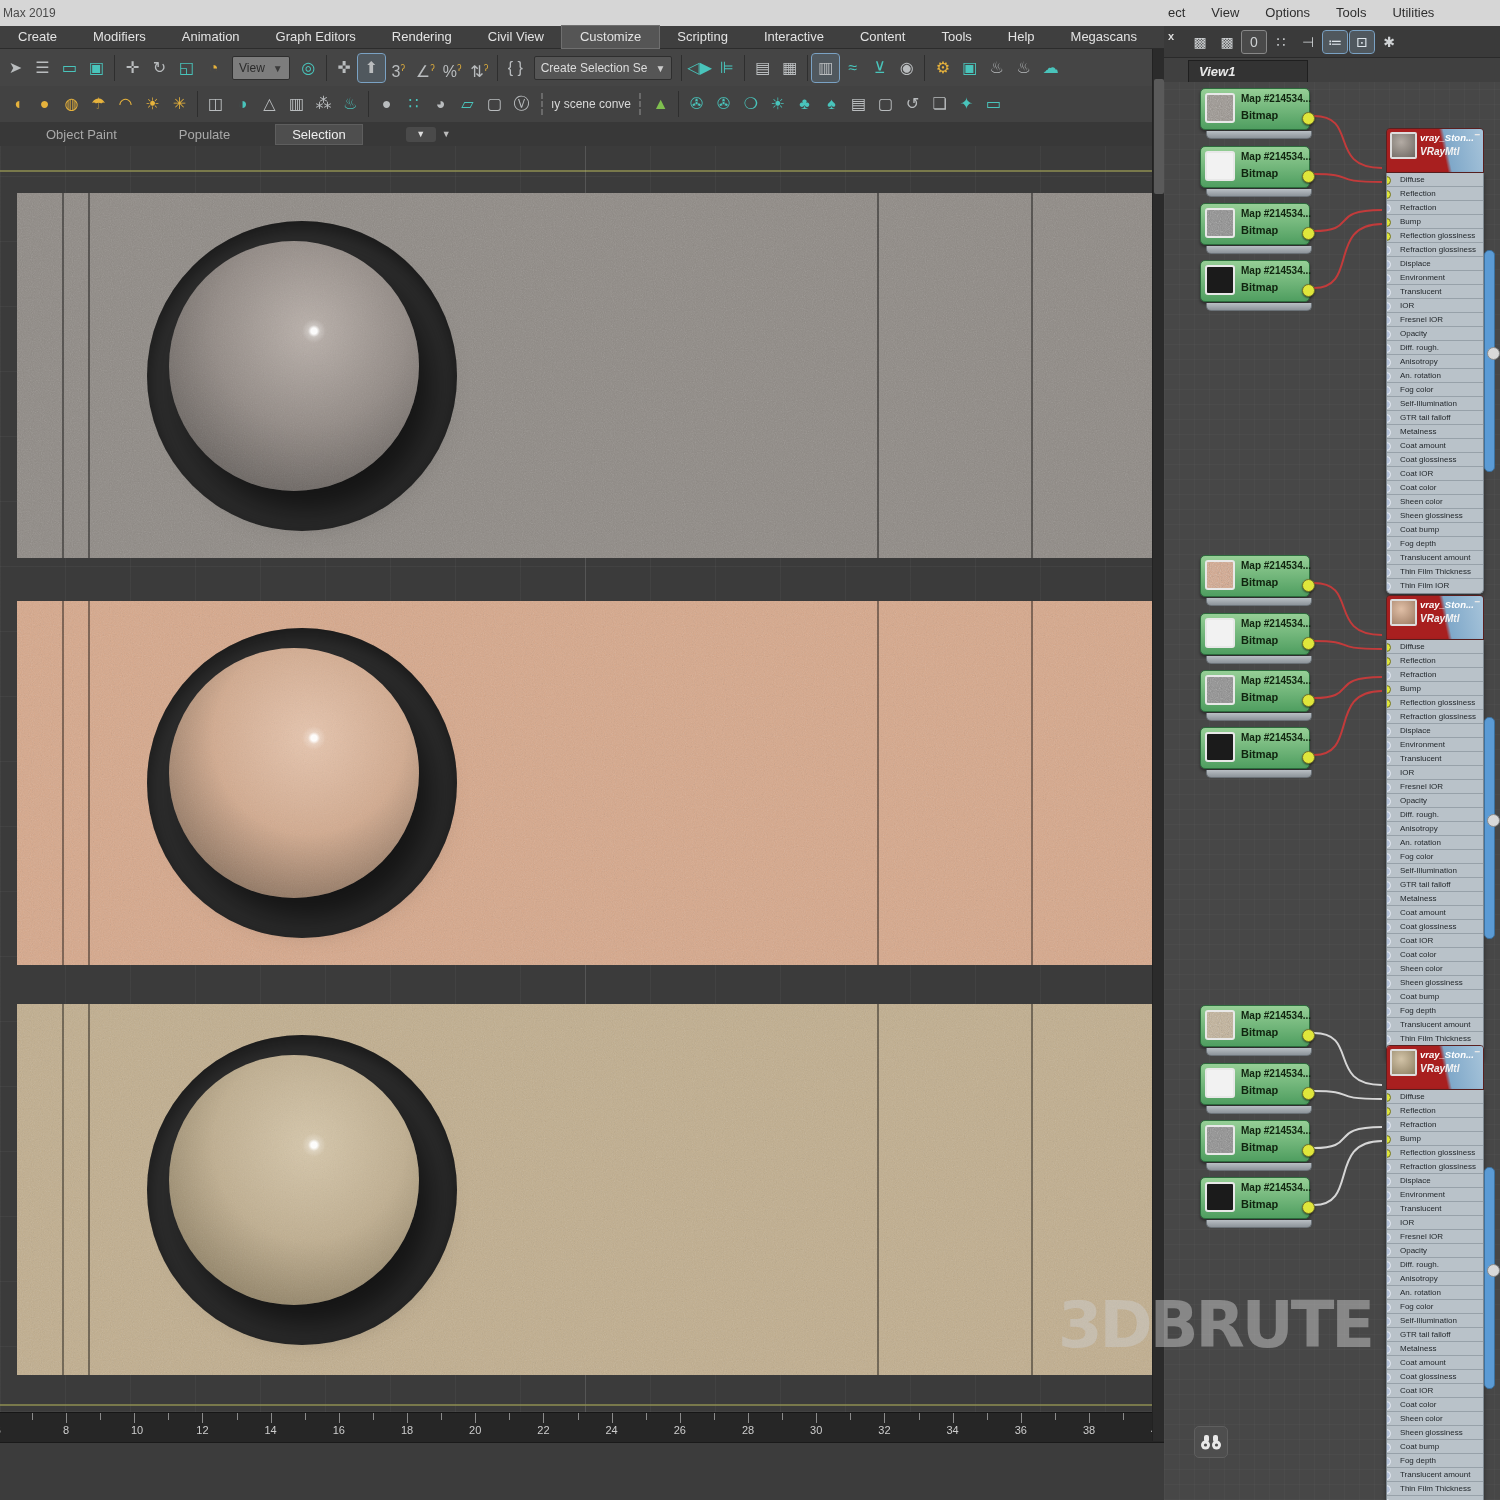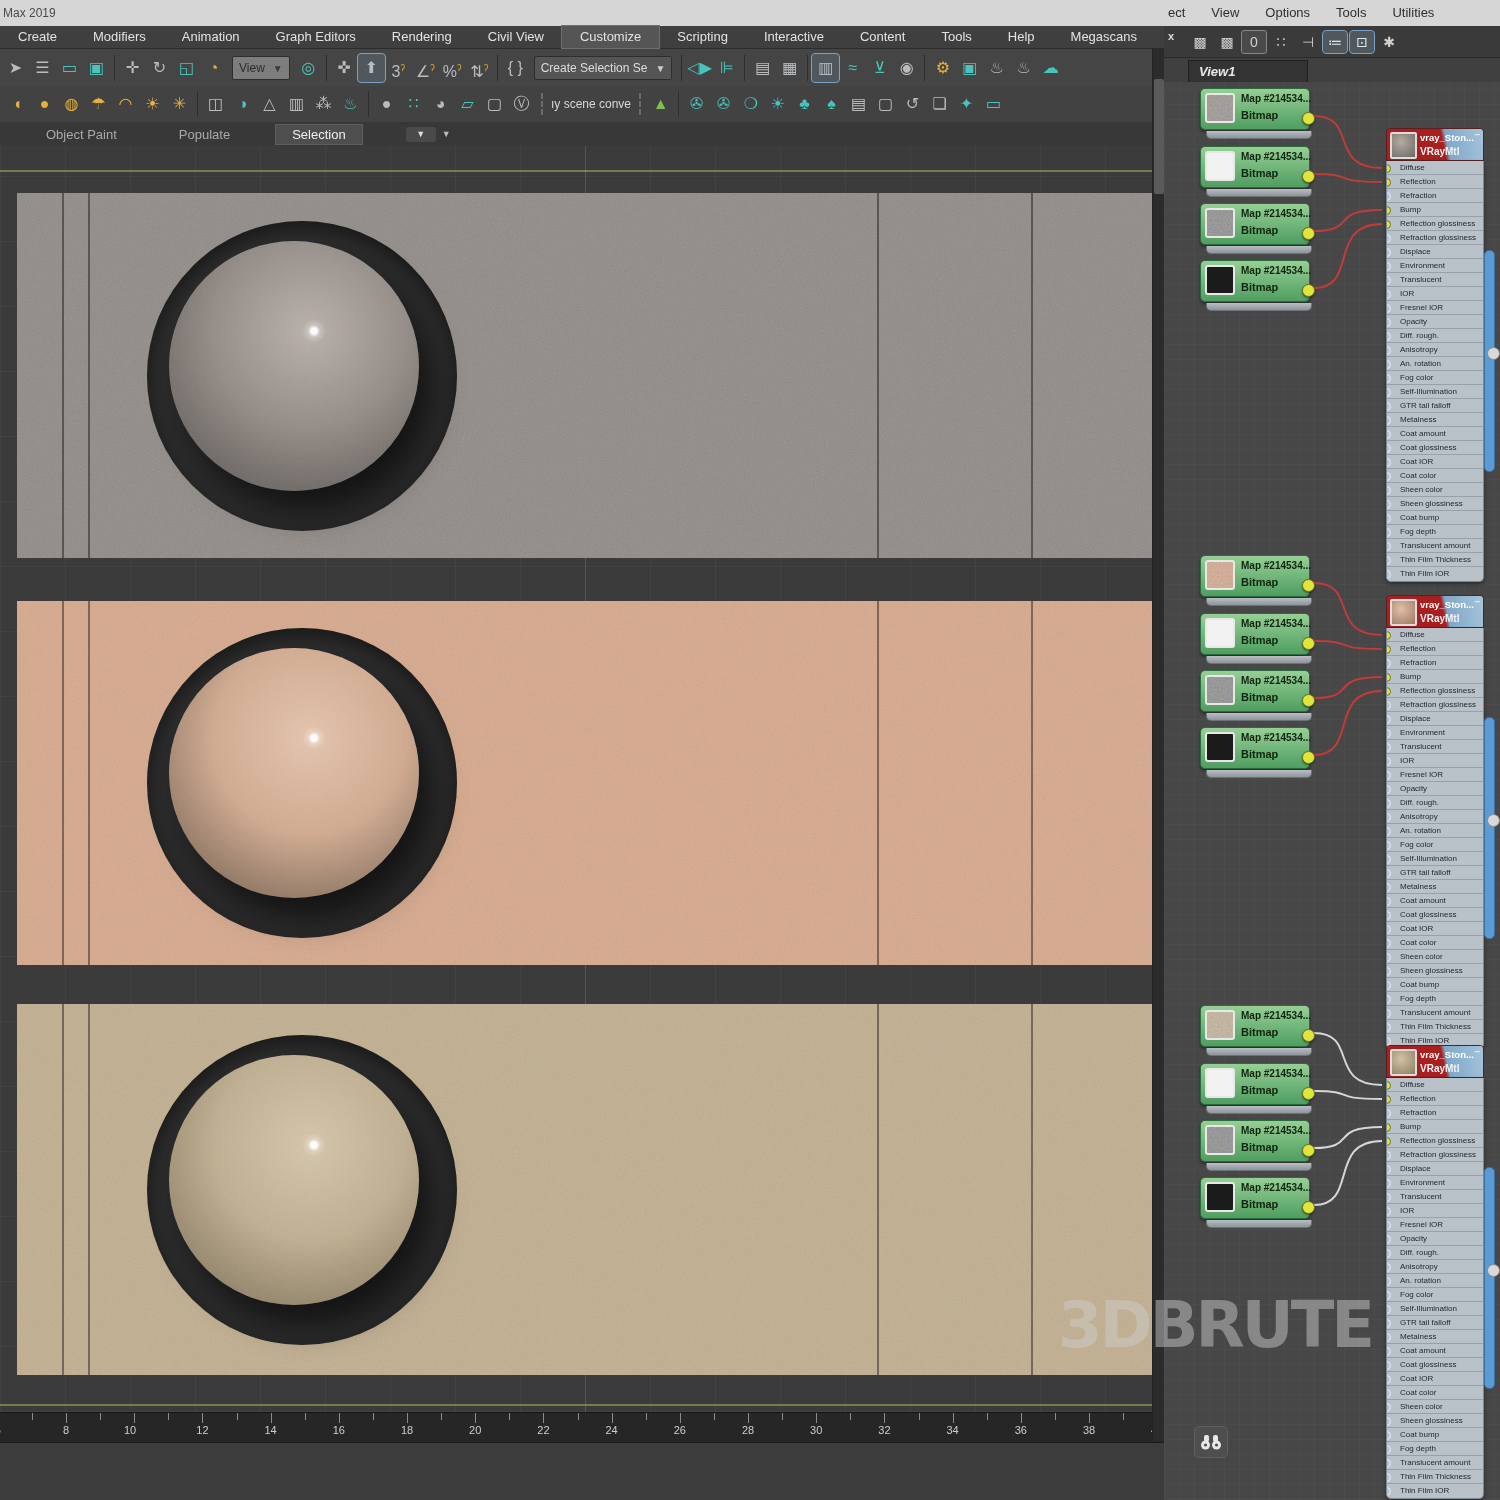--- a/index.html
+++ b/index.html
@@ -101,22 +101,22 @@
   .map-thumb{position:absolute;left:4px;top:4px;width:30px;height:30px;border:2px solid #e8e8e8;
       border-radius:3px;box-sizing:border-box;overflow:hidden;}
   .map-l1{position:absolute;left:40px;top:4px;font-size:10px;font-weight:bold;color:#10240f;white-space:nowrap;}
   .map-l2{position:absolute;left:40px;top:20px;font-size:11px;font-weight:bold;color:#10240f;}
   .map-foot{position:absolute;left:5px;top:42px;width:104px;height:7px;border-radius:0 0 5px 5px;
       background:linear-gradient(#b9bfc4,#8d949a);border:1px solid #6b7278;border-top:none;}
   .osock{position:absolute;right:-6px;top:23px;width:11px;height:11px;border-radius:50%;
       background:#dfe63b;border:1px solid #70702a;box-shadow:0 1px 2px rgba(0,0,0,.5);}
 
   .vray-node{position:absolute;left:222px;width:98px;}
-  .vray-head{position:relative;width:98px;height:33px;border-radius:4px 4px 0 0;border:1px solid #5a2020;
-      box-sizing:border-box;overflow:hidden;}
+  .vray-head{position:relative;width:98px;height:45px;border-radius:4px 4px 0 0;border:1px solid #5a2020;
+      box-sizing:border-box;overflow:hidden;font-style:italic;}
   .vray-head .hbg{position:absolute;left:0;top:0;width:100%;height:100%;}
   .vthumb{position:absolute;left:3px;top:3px;width:27px;height:27px;border:2px solid #ddd;border-radius:2px;
       box-sizing:border-box;}
   .vt1{position:absolute;left:33px;top:3px;font-size:9.5px;font-weight:bold;color:#fff;white-space:nowrap;}
   .vt2{position:absolute;left:33px;top:17px;font-size:10px;font-weight:bold;color:#f2f2f2;}
   .vdash{position:absolute;right:3px;top:0px;color:#e8e8e8;font-size:10px;font-weight:bold;}
   .vrows{position:relative;width:98px;background:#b9c2c9;border:1px solid #7e8890;border-top:none;
       border-radius:0 0 5px 5px;box-sizing:border-box;box-shadow:0 2px 4px rgba(0,0,0,.4);}
   .vrow{position:relative;height:14px;border-bottom:1px solid #97a1a9;font-size:8px;color:#23282c;
       line-height:14px;padding-left:13px;box-sizing:border-box;white-space:nowrap;overflow:hidden;}
@@ -355,21 +355,21 @@
       <div class="tick" style="left: 918.5px; height: 7px;"></div>
       <div class="tick" style="left: 952.6px; height: 10px;"></div>
       <div class="tick" style="left: 986.7px; height: 7px;"></div>
       <div class="tick" style="left: 1020.8px; height: 10px;"></div>
       <div class="tick" style="left: 1054.9px; height: 7px;"></div>
       <div class="tick" style="left: 1089px; height: 10px;"></div>
       <div class="tick" style="left: 1123.1px; height: 7px;"></div>
       <div class="tick" style="left: 1157.2px; height: 10px;"></div>
       <div class="ticklab" style="left: -2.2px;">6</div>
       <div class="ticklab" style="left: 66px;">8</div>
-      <div class="ticklab" style="left: 130px;">10</div>
+      <div class="ticklab" style="left: 137px;">10</div>
       <div class="ticklab" style="left: 202.4px;">12</div>
       <div class="ticklab" style="left: 270.6px;">14</div>
       <div class="ticklab" style="left: 338.8px;">16</div>
       <div class="ticklab" style="left: 407px;">18</div>
       <div class="ticklab" style="left: 475.2px;">20</div>
       <div class="ticklab" style="left: 543.4px;">22</div>
       <div class="ticklab" style="left: 611.6px;">24</div>
       <div class="ticklab" style="left: 679.8px;">26</div>
       <div class="ticklab" style="left: 748px;">28</div>
       <div class="ticklab" style="left: 816.2px; text-align: center;">30</div>

